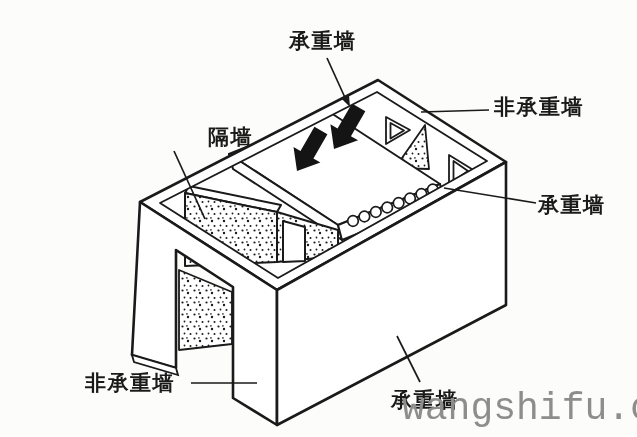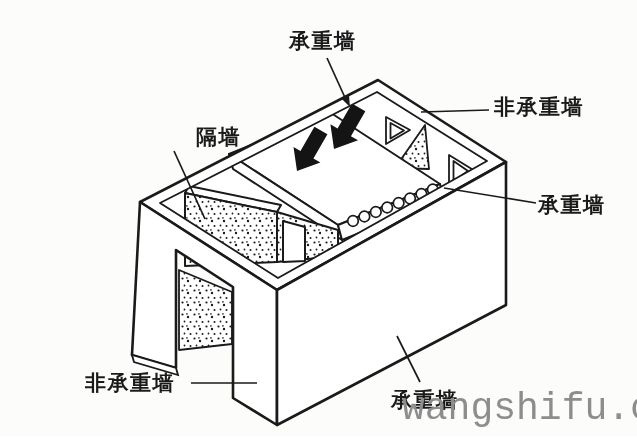--- a/index.html
+++ b/index.html
@@ -104,20 +104,20 @@
       <line x1="174" y1="151" x2="205" y2="219"></line>
       <line x1="444" y1="188" x2="536" y2="203"></line>
       <line x1="191" y1="383" x2="257" y2="383"></line>
       <line x1="397" y1="336" x2="420" y2="382"></line>
       <polygon points="350,107 340.8,98.1 348.9,94.2" fill="#1a1a1a" stroke="none"></polygon>
     </g>
   </svg>
 
   <div class="cn-label" style="left:289px;top:30px;">承重墙</div>
   <div class="cn-label" style="left:494px;top:96px;">非承重墙</div>
-  <div class="cn-label" style="left:148px;top:126px;padding-left:48px;">隔墙</div>
+  <div class="cn-label" style="left:160px;top:126px;padding-left:48px;">隔墙</div>
   <div class="cn-label" style="left:538px;top:194px;">承重墙</div>
   <div class="cn-label" style="left:85px;top:372px;">非承重墙</div>
   <div class="cn-label" style="left:391px;top:389px;">承重墙</div>
 
   <div id="watermark">wangshifu.cn</div>
 
 </div>
 
 </body></html>

